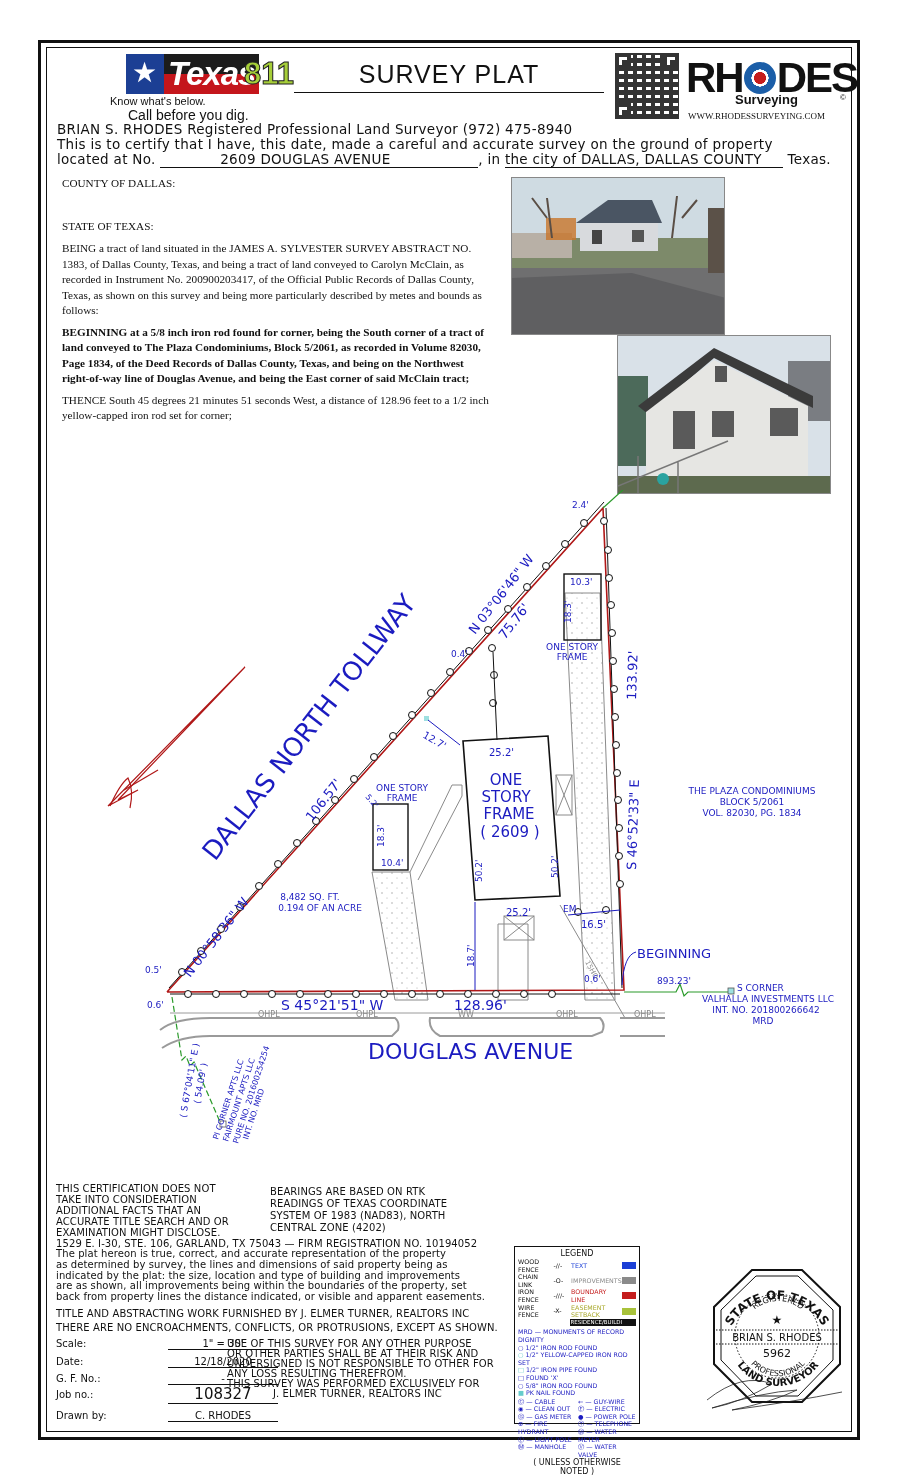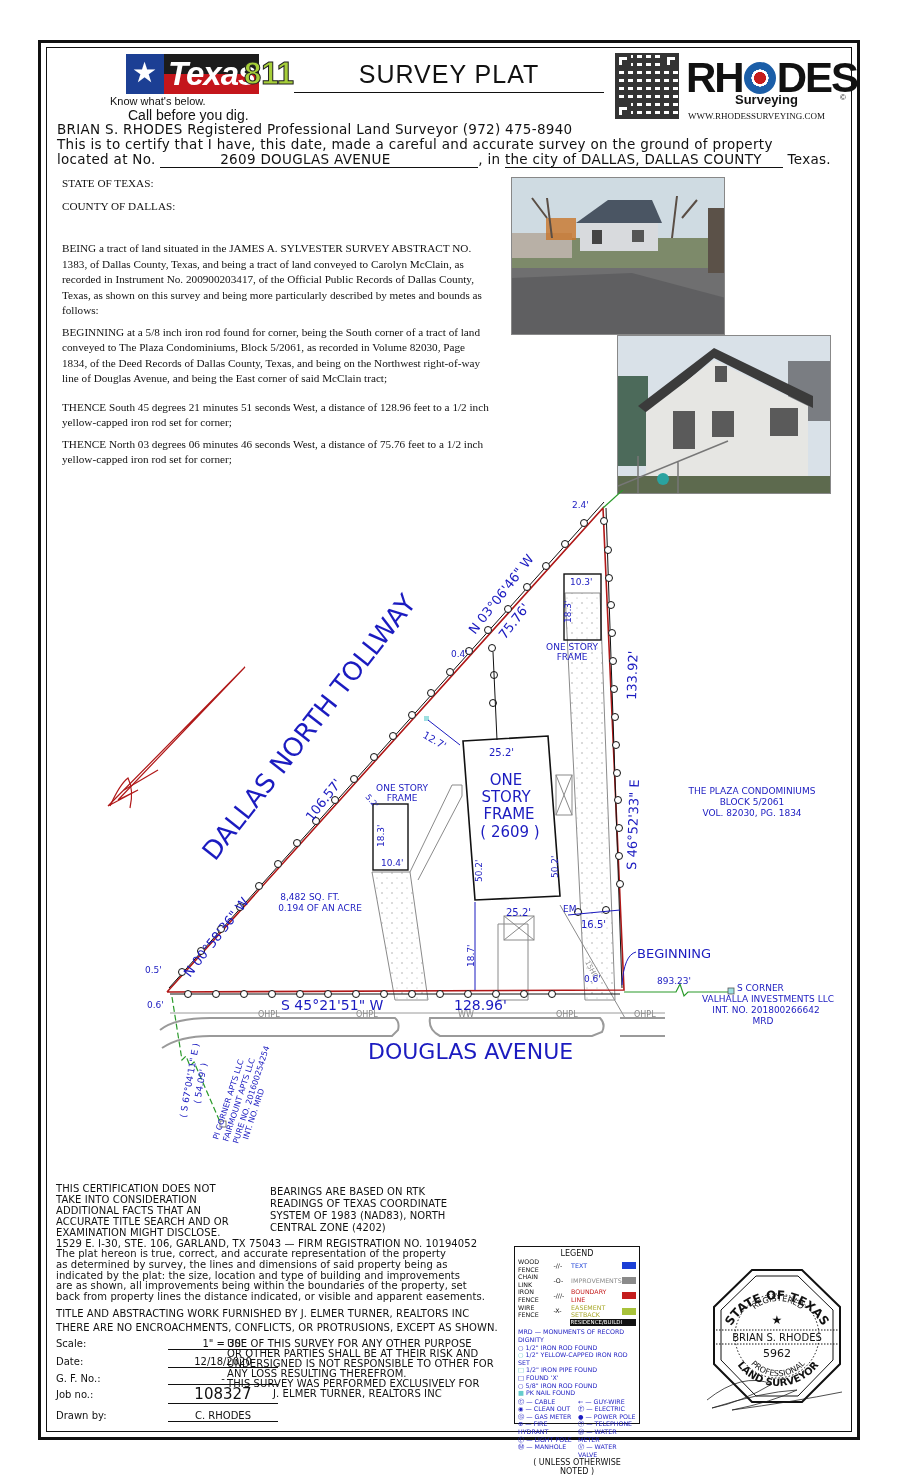--- a/index.html
+++ b/index.html
@@ -76,26 +76,25 @@
 <div class="abs hdr-line cad" style="top:121px;">BRIAN S. RHODES Registered Professional Land Surveyor (972) 475-8940</div>
 <div class="abs hdr-line cad" style="top:136px;">This is to certify that I have, this date, made a careful and accurate survey on the ground of property</div>
 <div class="abs hdr-line cad" style="top:151px;">
   <span>located at No.</span>
   <span class="uline" style="width:318px;text-align:left;padding-left:60px;box-sizing:border-box;">2609 DOUGLAS AVENUE</span><span>, in</span>
   <span class="uline" style="width:278px;text-align:left;">the city of  DALLAS, DALLAS COUNTY</span>
   <span>Texas.</span>
 </div>
 
 <div class="abs legal serif" style="top:176px;">
+  <div style="margin-bottom:27px;">COUNTY OF DALLAS:</div>
   <div style="margin-bottom:7px;">STATE OF TEXAS:</div>
-  <div style="margin-bottom:27px;">COUNTY OF DALLAS:</div>
   <div style="margin-bottom:6px;">BEING a tract of land situated in the JAMES A. SYLVESTER SURVEY ABSTRACT NO. 1383, of Dallas County, Texas, and being a tract of land conveyed to Carolyn McClain, as recorded in Instrument No. 200900203417, of the Official Public Records of Dallas County, Texas, as shown on this survey and being more particularly described by metes and bounds as follows:</div>
-  <div style="margin-bottom:13px;">BEGINNING at a 5/8 inch iron rod found for corner, being the South corner of a tract of land conveyed to The Plaza Condominiums, Block 5/2061, as recorded in Volume 82030, Page 1834, of the Deed Records of Dallas County, Texas, and being on the Northwest right-of-way line of Douglas Avenue, and being the East corner of said McClain tract;</div>
+  <div style="margin-bottom:6px;font-weight:bold;">BEGINNING at a 5/8 inch iron rod found for corner, being the South corner of a tract of land conveyed to The Plaza Condominiums, Block 5/2061, as recorded in Volume 82030, Page 1834, of the Deed Records of Dallas County, Texas, and being on the Northwest right-of-way line of Douglas Avenue, and being the East corner of said McClain tract;</div>
   <div style="margin-bottom:6px;">THENCE South 45 degrees 21 minutes 51 seconds West, a distance of 128.96 feet to a 1/2 inch yellow-capped iron rod set for corner;</div>
-  <div style="margin-bottom:6px;">THENCE North 03 degrees 06 minutes 46 seconds West, a distance of 75.76 feet to a 1/2 inch yellow-capped iron rod set for corner;</div>
 </div>
 
 <div class="abs photo" style="left:511px;top:177px;width:214px;height:158px;">
   <svg width="214" height="158" viewBox="0 0 214 158">
     <rect width="214" height="70" fill="#cfdbe2"></rect>
     <rect y="60" width="214" height="40" fill="#7d8a6a"></rect>
     <rect y="90" width="214" height="68" fill="#6f6f70"></rect>
     <polygon points="0,100 120,95 214,120 214,158 0,158" fill="#5f5f61"></polygon>
     <rect x="0" y="55" width="60" height="25" fill="#b8b0a6"></rect>
     <polygon points="64,45 96,22 140,22 150,45" fill="#4a5563"></polygon>

